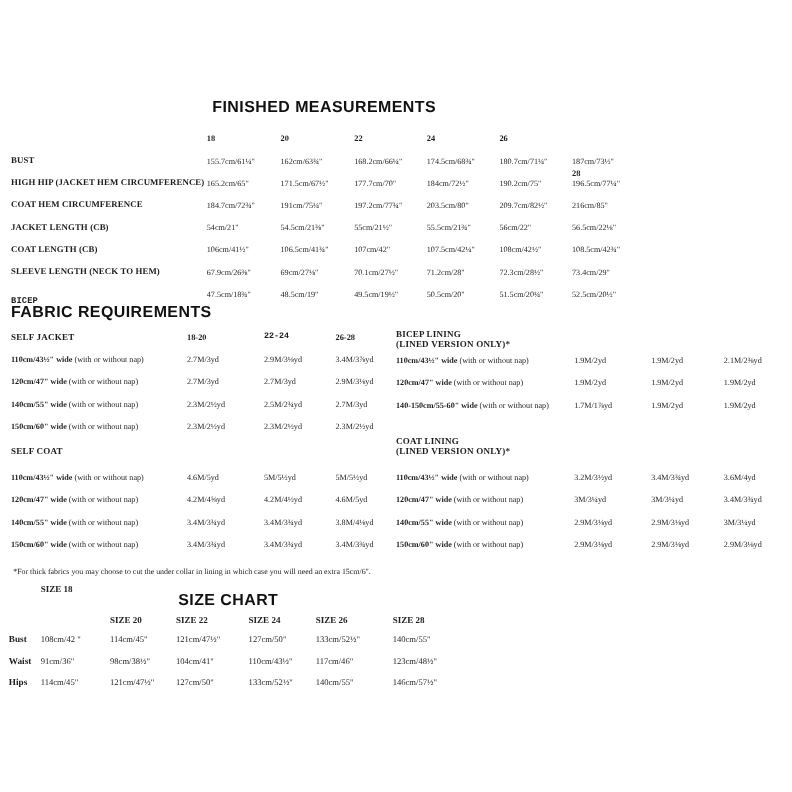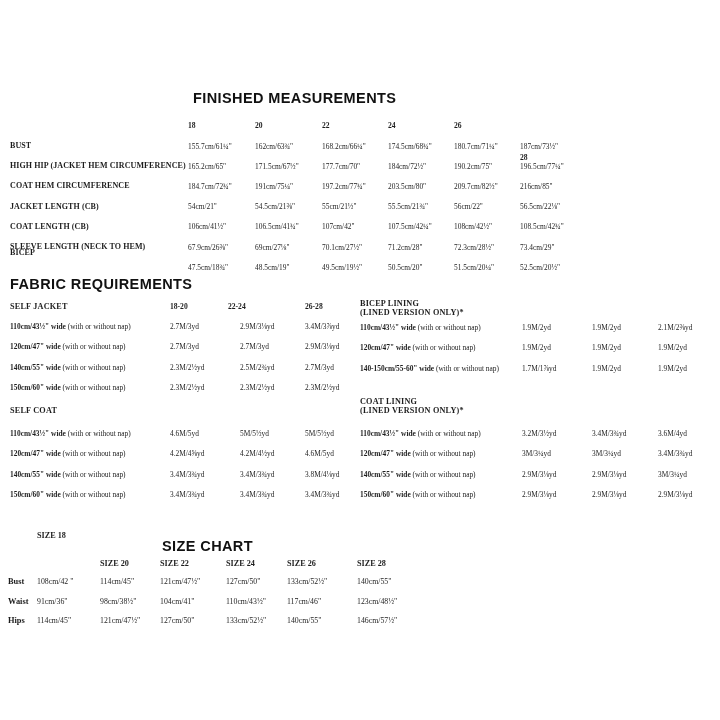--- a/index.html
+++ b/index.html
@@ -130,35 +130,35 @@
       <div class="cell " style="left: 388px; top: 223.4px;">107.5cm/42¼"</div>
       <div class="cell " style="left: 454px; top: 223.4px;">108cm/42½"</div>
       <div class="cell " style="left: 520px; top: 223.4px;">108.5cm/42¾"</div>
       <div class="cell rowlabel" style="left: 10px; top: 243px;">SLEEVE LENGTH (NECK TO HEM)</div>
       <div class="cell " style="left: 188px; top: 243.6px;">67.9cm/26⅜"</div>
       <div class="cell " style="left: 255px; top: 243.6px;">69cm/27⅛"</div>
       <div class="cell " style="left: 322px; top: 243.6px;">70.1cm/27½"</div>
       <div class="cell " style="left: 388px; top: 243.6px;">71.2cm/28"</div>
       <div class="cell " style="left: 454px; top: 243.6px;">72.3cm/28½"</div>
       <div class="cell " style="left: 520px; top: 243.6px;">73.4cm/29"</div>
-      <div class="cell rowlabel" style="left: 10px; top: 249px;">BICEP</div>
+      <div class="cell rowlabel" style="left: 10px; top: 270px; font-family: Liberation Mono, monospace;">BICEP</div>
       <div class="cell " style="left: 188px; top: 263.8px;">47.5cm/18¾"</div>
       <div class="cell " style="left: 255px; top: 263.8px;">48.5cm/19"</div>
       <div class="cell " style="left: 322px; top: 263.8px;">49.5cm/19½"</div>
       <div class="cell " style="left: 388px; top: 263.8px;">50.5cm/20"</div>
       <div class="cell " style="left: 454px; top: 263.8px;">51.5cm/20¼"</div>
       <div class="cell " style="left: 520px; top: 263.8px;">52.5cm/20½"</div>
     </div>
 
   <div class="sec-head" id="fabric-requirements-heading">FABRIC REQUIREMENTS</div>
 
   <div id="fabric-table">
       <div class="cell grouplabel" style="left: 10px; top: 303px;">SELF JACKET</div>
       <div class="cell sm-head" style="left: 170px; top: 303px;">18-20</div>
-      <div class="cell sm-head" style="left: 228px; top: 303px;">22-24</div>
+      <div class="cell sm-head" style="left: 240px; top: 303px; font-family: Liberation Mono, monospace;">22-24</div>
       <div class="cell sm-head" style="left: 305px; top: 303px;">26-28</div>
       <div class="cell widthlabel" style="left: 10px; top: 323px;"><b>110cm/43½" wide</b> (with or without nap)</div>
       <div class="cell " style="left: 170px; top: 323px;">2.7M/3yd</div>
       <div class="cell " style="left: 240px; top: 323px;">2.9M/3⅛yd</div>
       <div class="cell " style="left: 305px; top: 323px;">3.4M/3⅞yd</div>
       <div class="cell widthlabel" style="left: 10px; top: 343.3px;"><b>120cm/47" wide</b> (with or without nap)</div>
       <div class="cell " style="left: 170px; top: 343.3px;">2.7M/3yd</div>
       <div class="cell " style="left: 240px; top: 343.3px;">2.7M/3yd</div>
       <div class="cell " style="left: 305px; top: 343.3px;">2.9M/3⅛yd</div>
       <div class="cell widthlabel" style="left: 10px; top: 363.6px;"><b>140cm/55" wide</b> (with or without nap)</div>
@@ -213,20 +213,21 @@
       <div class="cell widthlabel" style="left: 360px; top: 470.6px;"><b>140cm/55" wide</b> (with or without nap)</div>
       <div class="cell " style="left: 522px; top: 470.6px;">2.9M/3⅛yd</div>
       <div class="cell " style="left: 592px; top: 470.6px;">2.9M/3⅛yd</div>
       <div class="cell " style="left: 658px; top: 470.6px;">3M/3¼yd</div>
       <div class="cell widthlabel" style="left: 360px; top: 490.9px;"><b>150cm/60" wide</b> (with or without nap)</div>
       <div class="cell " style="left: 522px; top: 490.9px;">2.9M/3⅛yd</div>
       <div class="cell " style="left: 592px; top: 490.9px;">2.9M/3⅛yd</div>
       <div class="cell " style="left: 658px; top: 490.9px;">2.9M/3⅛yd</div>
     </div>
 
+  <div class="cell note" style="left:12px; top:515px;">*For thick fabrics you may choose to cut the under collar in lining in which case you will need an extra 15cm/6".</div>
 
   <div class="sec-head" id="size-chart-heading">SIZE CHART</div>
 
   <div id="size-chart-table">
       <div class="cell sizehead" style="left: 37px; top: 532px;">SIZE 18</div>
       <div class="cell sizehead" style="left: 100px; top: 560px;">SIZE 20</div>
       <div class="cell sizehead" style="left: 160px; top: 560px;">SIZE 22</div>
       <div class="cell sizehead" style="left: 226px; top: 560px;">SIZE 24</div>
       <div class="cell sizehead" style="left: 287px; top: 560px;">SIZE 26</div>
       <div class="cell sizehead" style="left: 357px; top: 560px;">SIZE 28</div>

